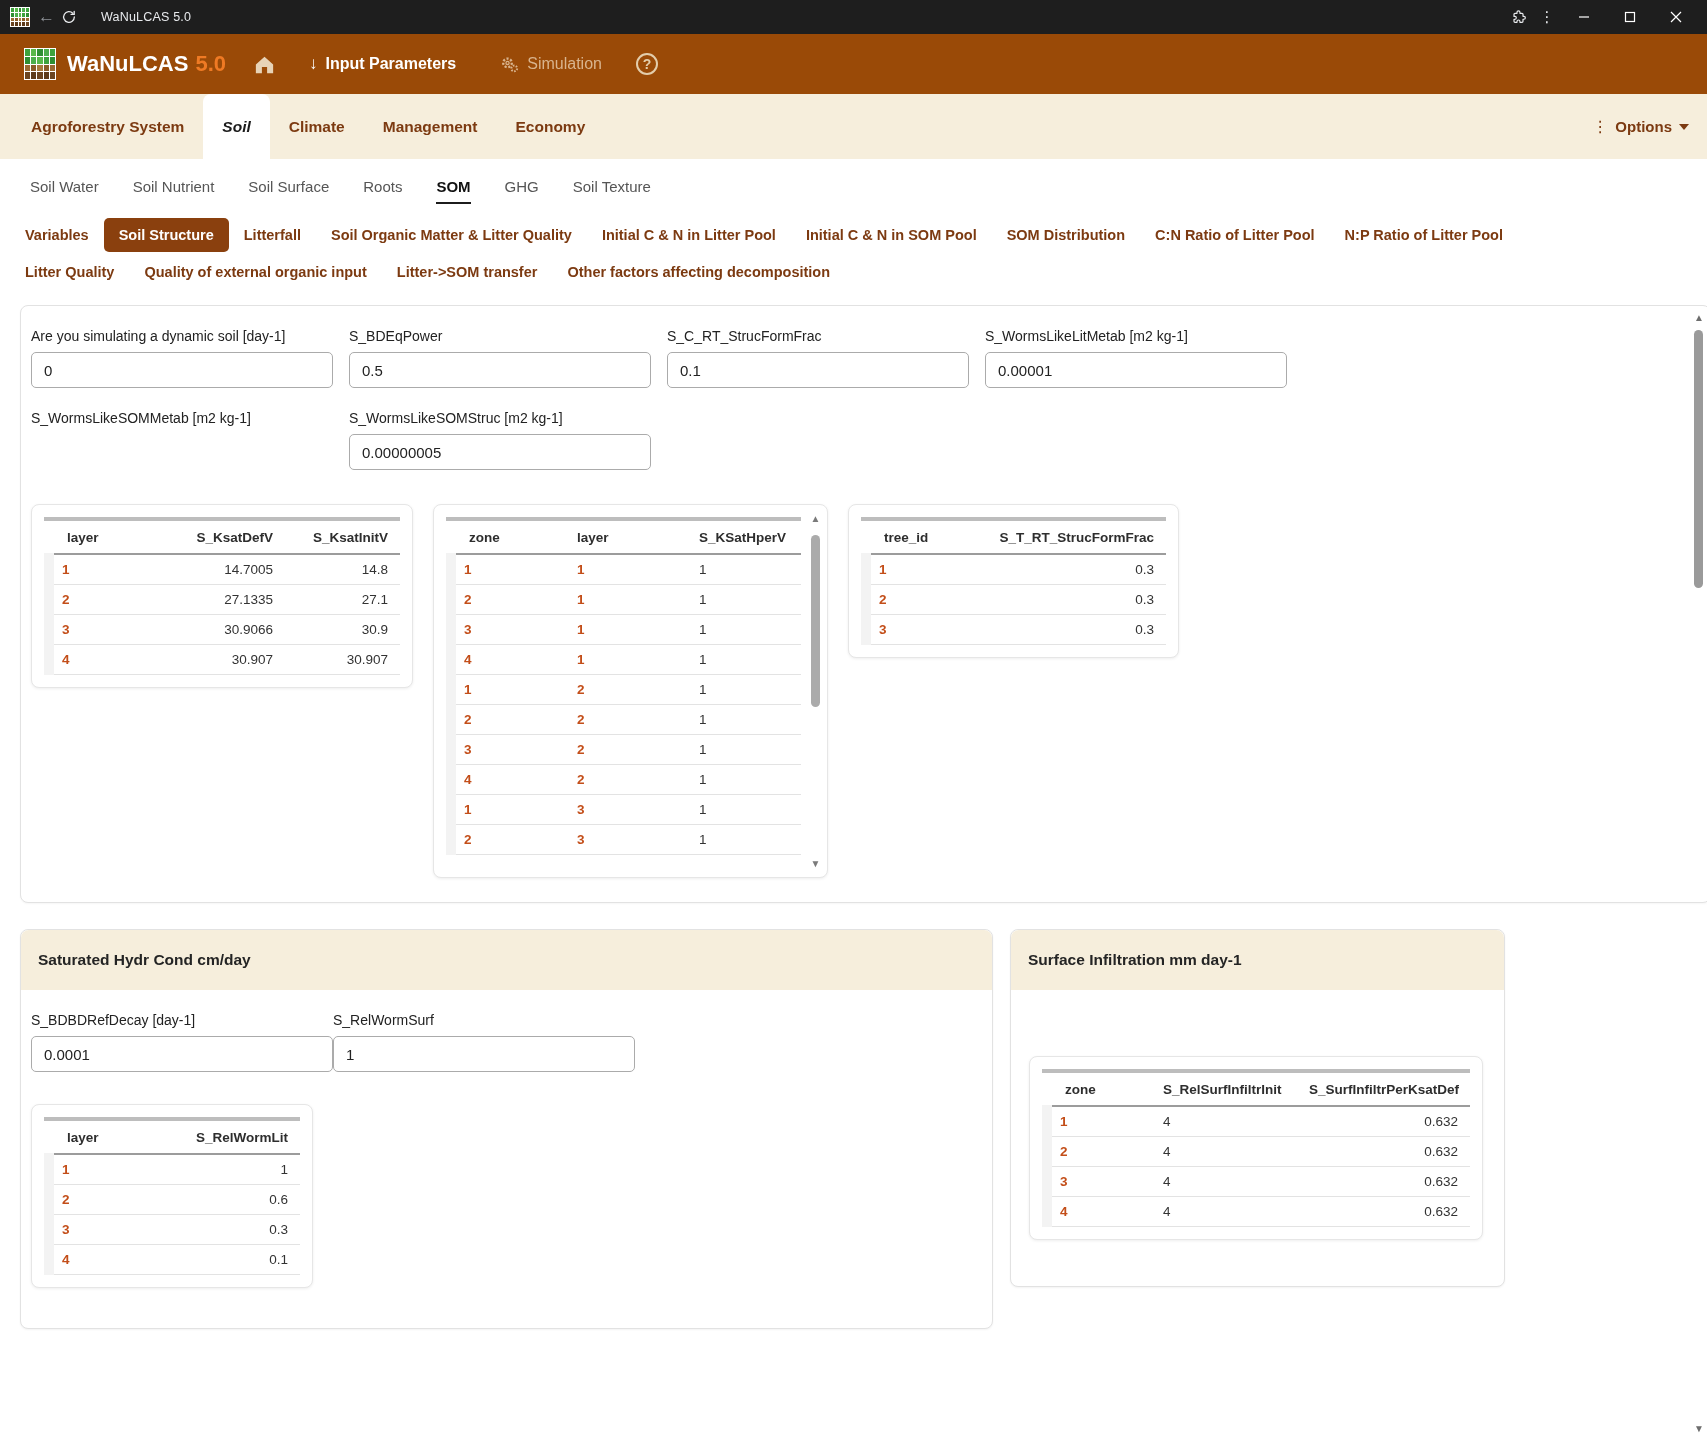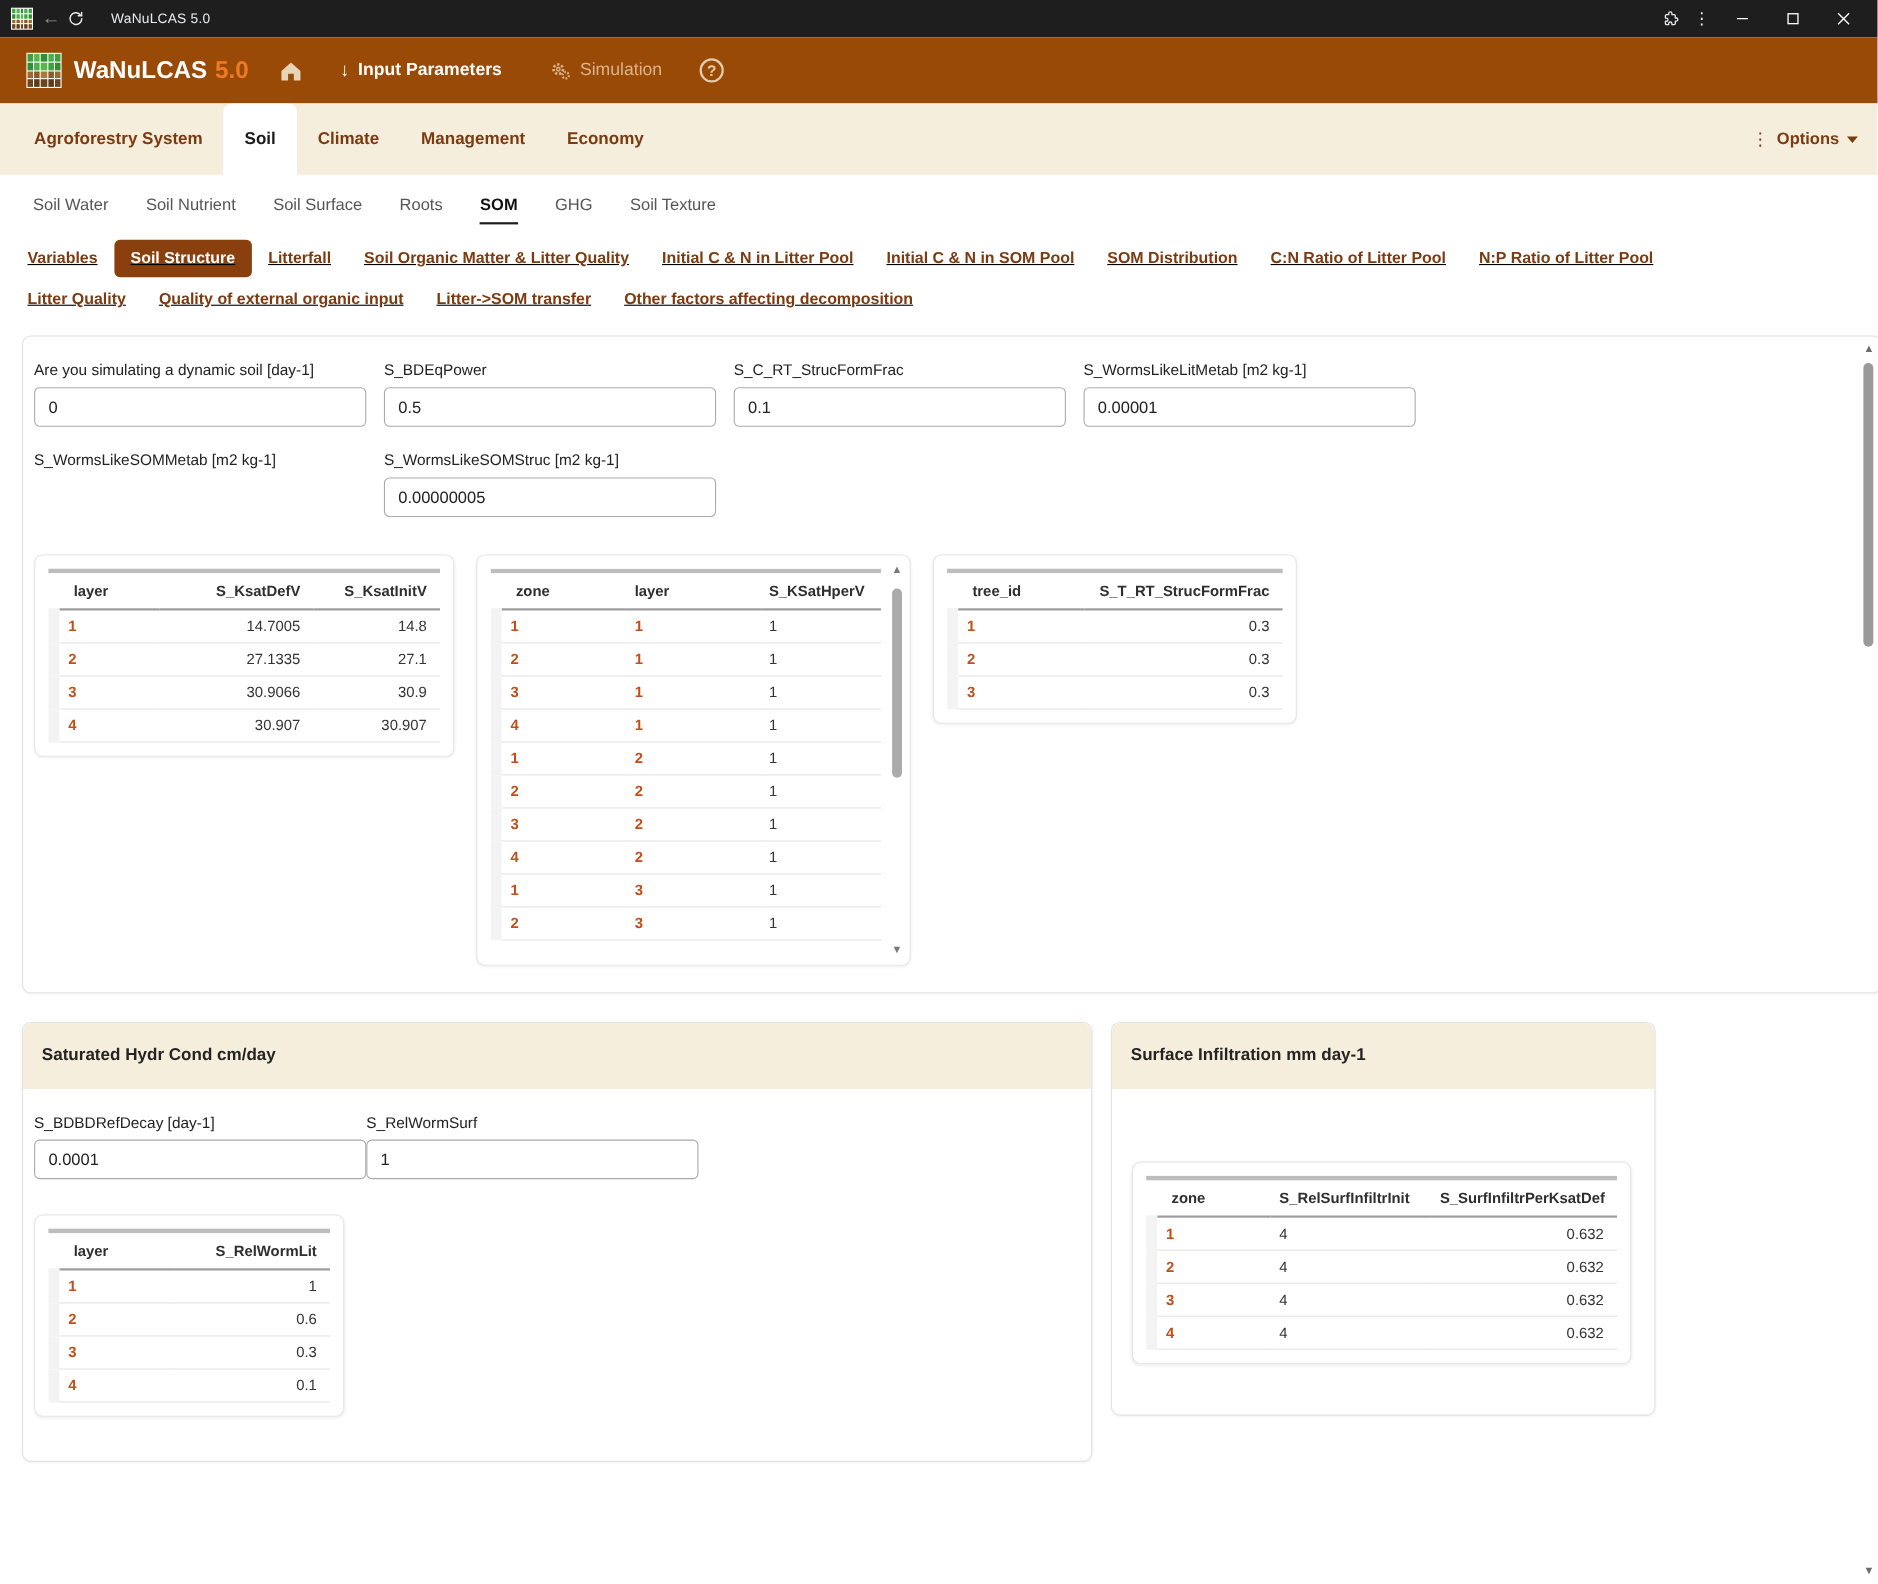--- a/index.html
+++ b/index.html
@@ -28,34 +28,34 @@
   .nav-home { margin-left:28px; }
   .nav-input { margin-left:34px; color:#ffffff; font-weight:bold; }
   .nav-sim { margin-left:44px; color:#d9b48e; }
   .nav-help { margin-left:34px; width:22px; height:22px; border:2px solid #e3cdab; border-radius:50%;
     color:#e3cdab; font-size:14px; font-weight:bold; display:flex; align-items:center; justify-content:center; }
   .dl-arrow { font-size:17px; color:#fff; font-weight:bold; }
 
   
   .tabbar { height:65px; background:#f6eedc; display:flex; align-items:stretch; padding:0 18px 0 12px; }
   .tab { display:flex; align-items:center; padding:0 19px; font-size:15.5px; font-weight:bold; color:#7c3a11; }
-  .tab.active { background:#fff; border-radius:8px 8px 0 0; color:#1b1b1b; }
+  .tab.active { background:#fff; border-radius:8px 8px 0 0; color:#1b1b1b;font-style:italic; }
   .options-btn { margin-left:auto; display:flex; align-items:center; gap:7px; color:#7c3a11; font-weight:bold; font-size:15px; }
   .kebab-brown { color:#7c3a11; font-size:16px; font-weight:normal; }
   .caret-down { width:0; height:0; border-left:5px solid transparent; border-right:5px solid transparent; border-top:6px solid #7c3a11; }
 
   
   .subtabs { background:#fff; display:flex; gap:34px; padding:19px 0 15px 30px; font-size:15px; color:#555; }
   .subtab { position:relative; }
   .subtab.active { color:#111; font-weight:bold; }
   .subtab.active::after { content:""; position:absolute; left:0; right:0; bottom:-9px; height:2.5px; background:#1c1c1c; }
 
   
   .chips { padding:8px 0 0 10px; }
-  .chip-row { display:flex; margin-bottom:3px;text-decoration:underline; }
+  .chip-row { display:flex; margin-bottom:3px; }
   .chip { padding:9px 15px; font-size:14.5px; font-weight:bold; color:#7c3a11; border-radius:5px; white-space:nowrap; }
   .chip.active { background:#8a400e; color:#fff; }
 
   
   .main-card { margin:16px 0 0 20px; width:1691px; background:#fff; border:1px solid #e2e2e2; border-radius:8px;
     padding:22px 0 24px 10px; box-shadow:0 1px 2px rgba(0,0,0,.04); }
   .fgrid { display:grid; grid-template-columns:repeat(4,302px); column-gap:16px; margin-bottom:22px; }
   .field label { display:block; font-size:14px; color:#222; margin-bottom:8px; white-space:nowrap; }
   .tin { width:100%; height:36px; border:1px solid #ababab; border-radius:5px; padding:0 12px; font-size:15px; color:#222; background:#fff; outline:none; }
 

